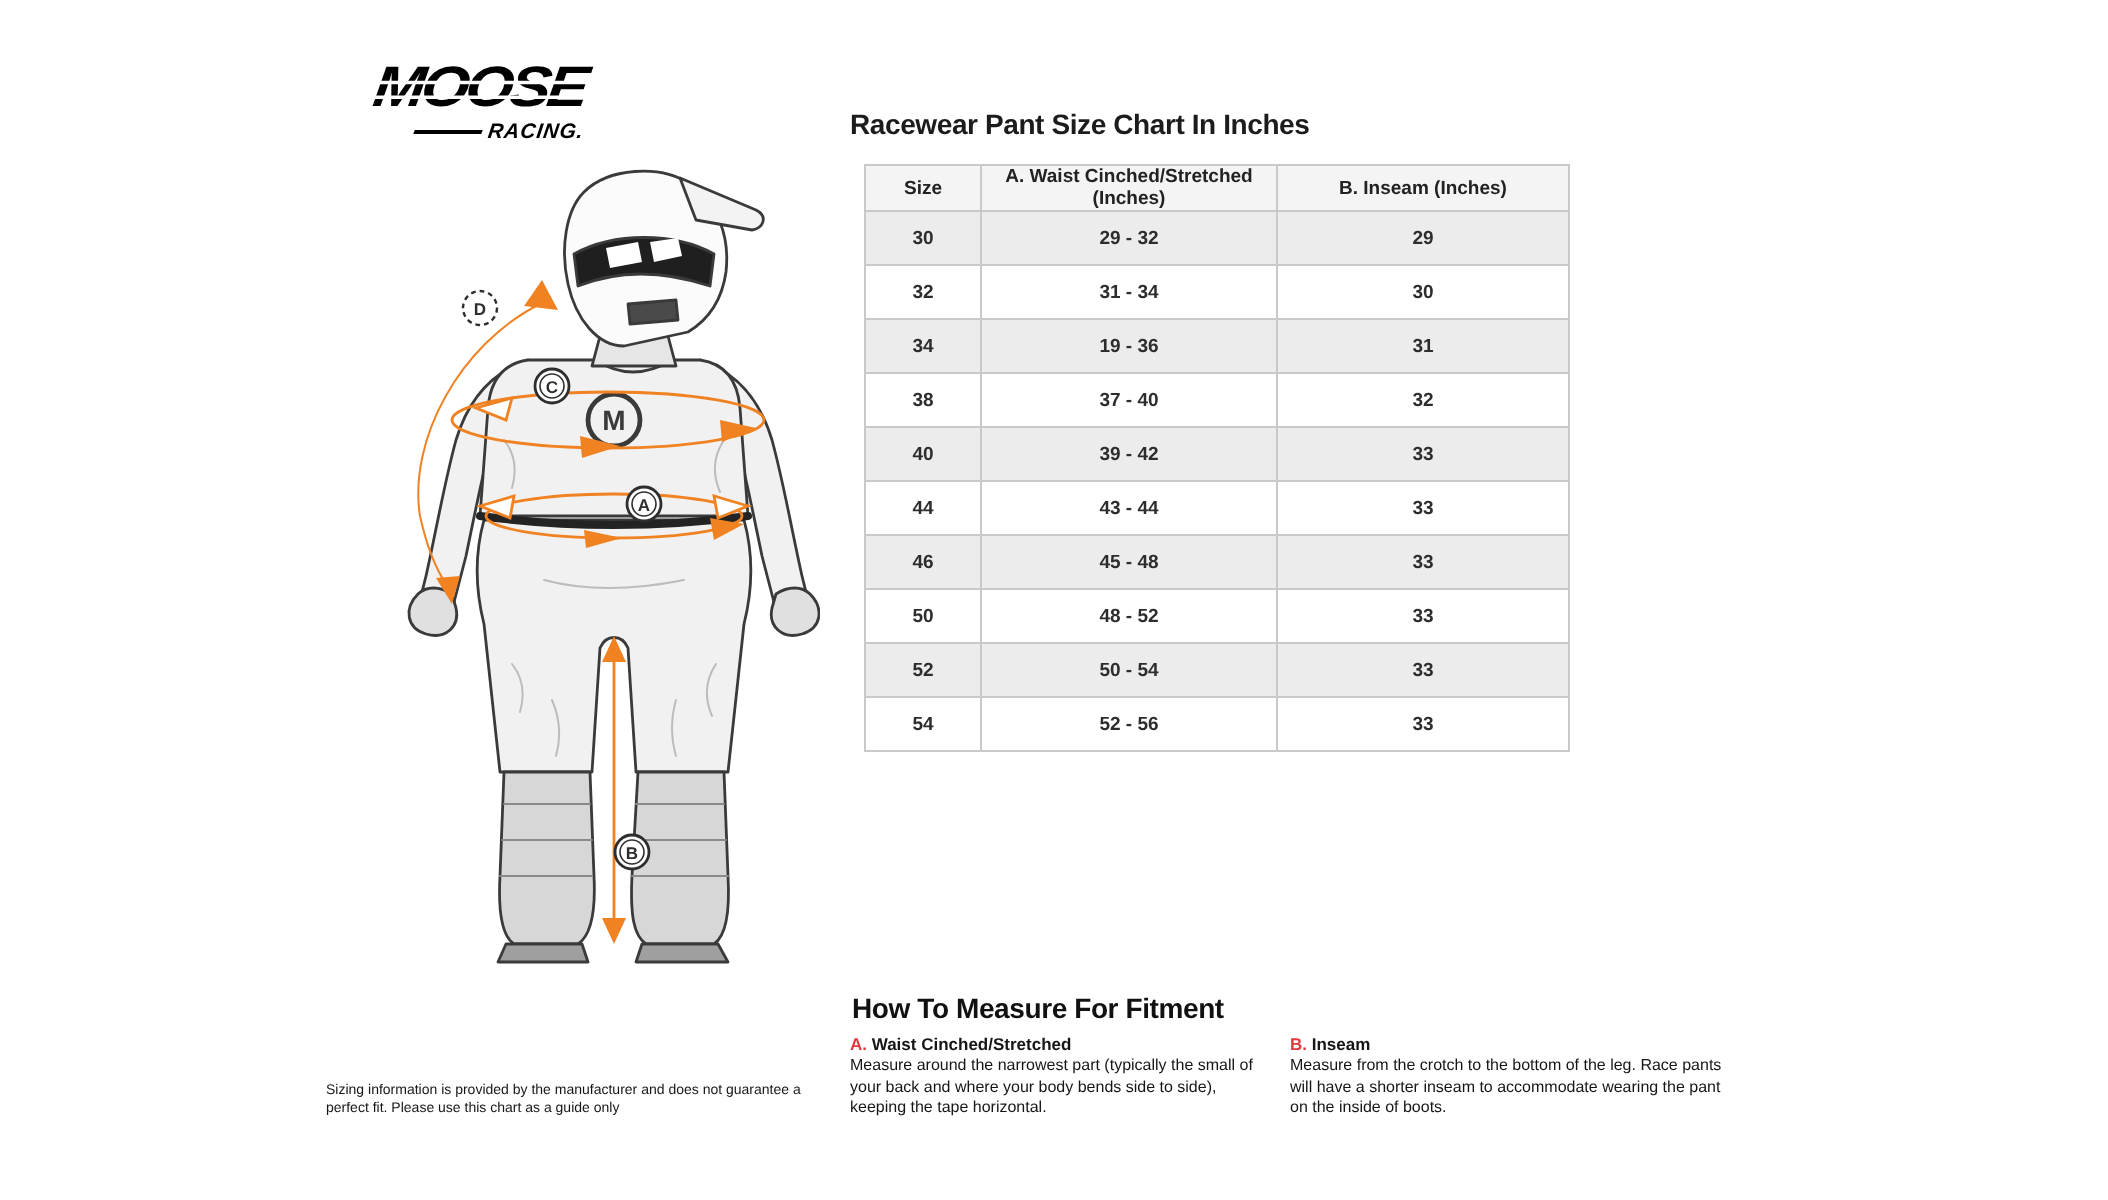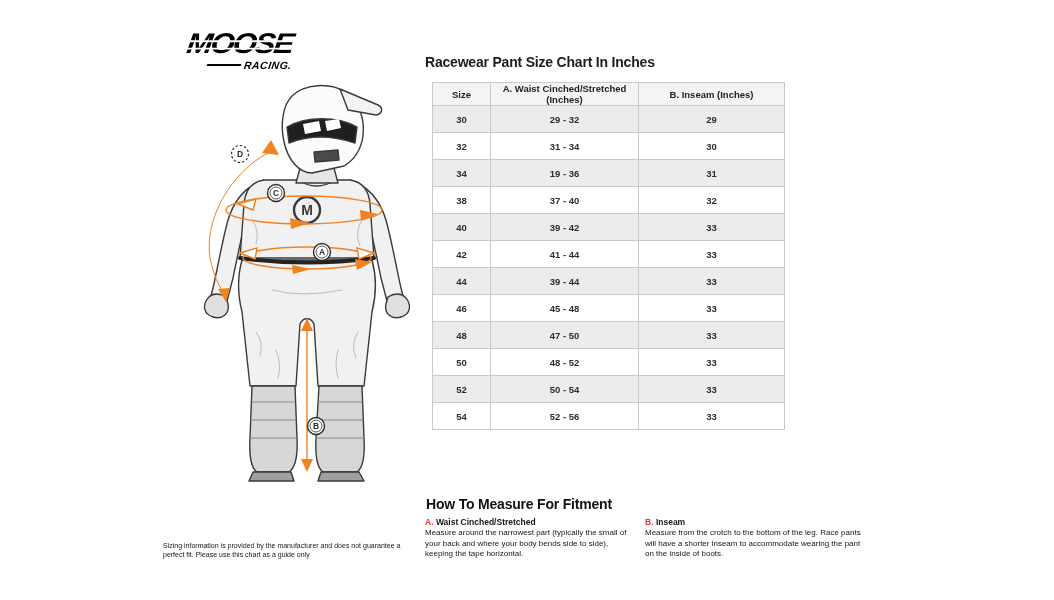--- a/index.html
+++ b/index.html
@@ -200,37 +200,27 @@
           <td>38</td>
           <td>37 - 40</td>
           <td>32</td>
         </tr>
         <tr>
           <td>40</td>
           <td>39 - 42</td>
           <td>33</td>
         </tr>
         <tr>
-          <td>42</td>
-          <td>41 - 44</td>
-          <td>33</td>
-        </tr>
-        <tr>
           <td>44</td>
-          <td>39 - 44</td>
+          <td>43 - 44</td>
           <td>33</td>
         </tr>
         <tr>
           <td>46</td>
           <td>45 - 48</td>
-          <td>33</td>
-        </tr>
-        <tr>
-          <td>48</td>
-          <td>47 - 50</td>
           <td>33</td>
         </tr>
         <tr>
           <td>50</td>
           <td>48 - 52</td>
           <td>33</td>
         </tr>
         <tr>
           <td>52</td>
           <td>50 - 54</td>

